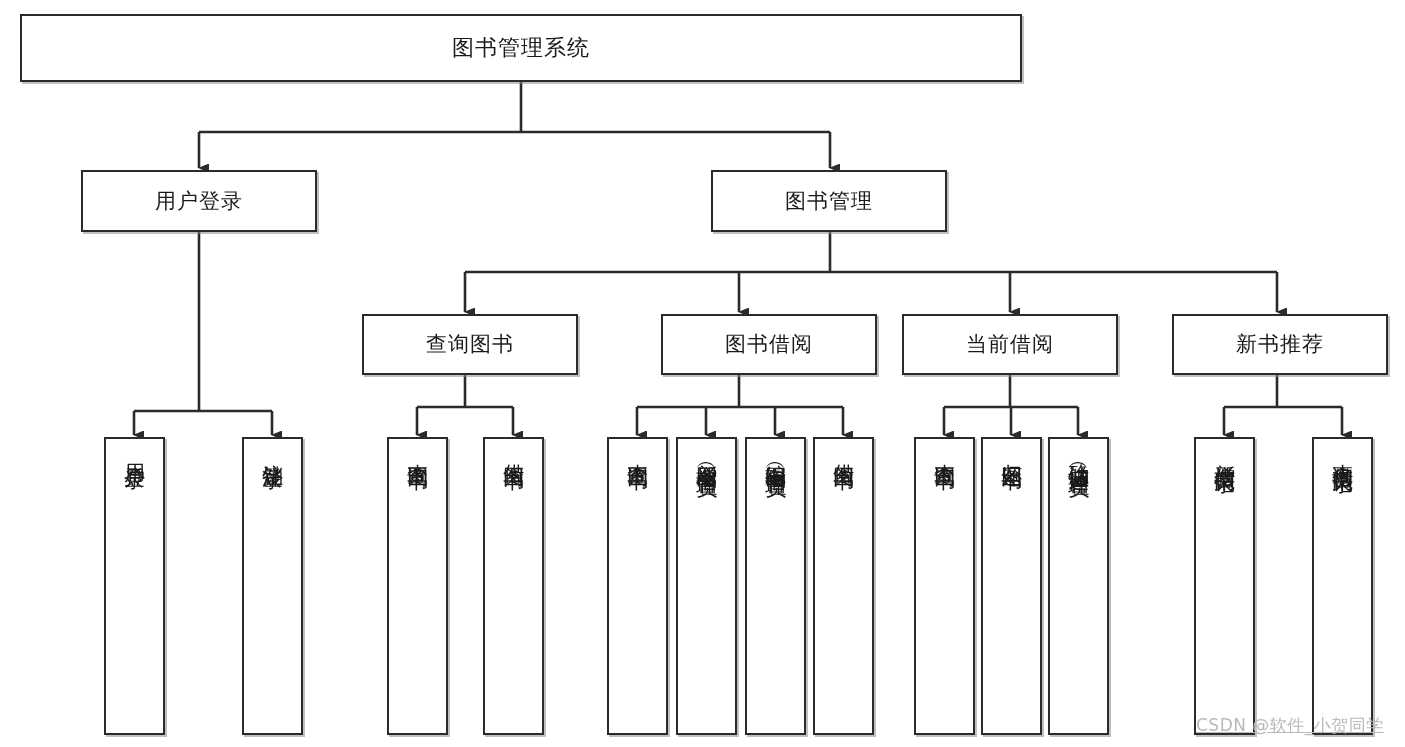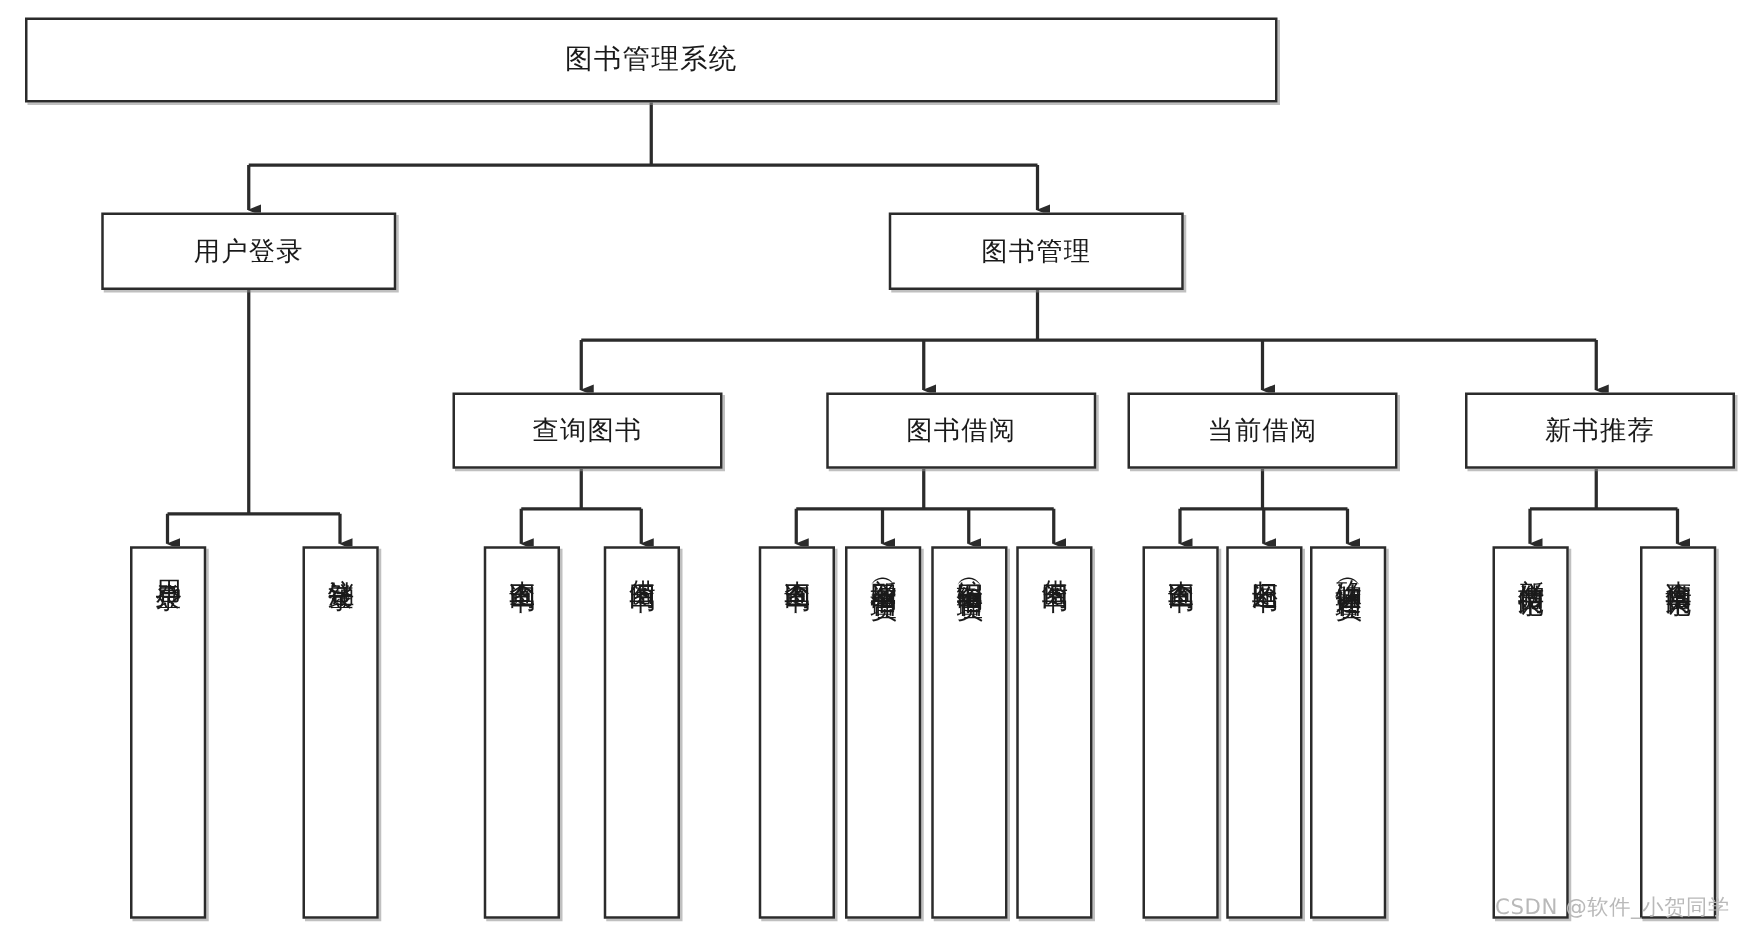--- a/index.html
+++ b/index.html
@@ -60,20 +60,21 @@
   }
   .watermark {
     position: absolute;
     left: 1196px;
     top: 714px;
     font-size: 17px;
     color: #b9b9b9;
     letter-spacing: 0.5px;
     white-space: nowrap;
     z-index: 5;
+    text-decoration: underline;
   }
 </style>
 </head>
 <body>
 
 <div id="diagram-root">
 
   <svg id="edge-layer" viewBox="0 0 1405 747" xmlns="http://www.w3.org/2000/svg">
     <defs>
       <marker id="arrowhead" markerWidth="9" markerHeight="11" refX="4.5" refY="10" orient="auto" markerUnits="userSpaceOnUse">

